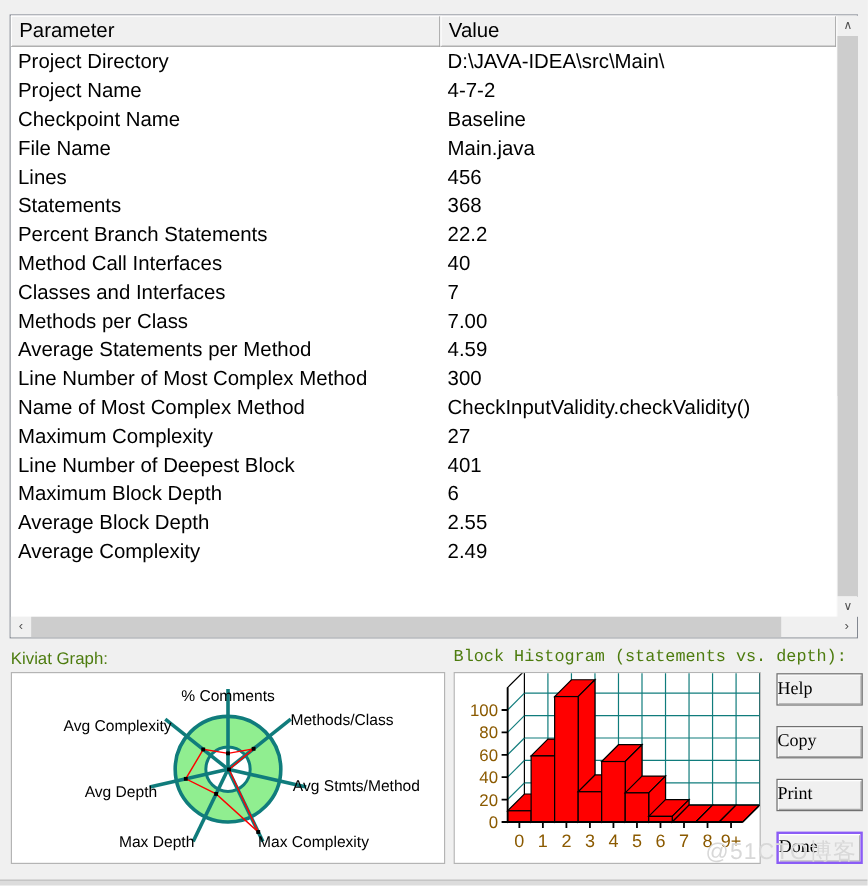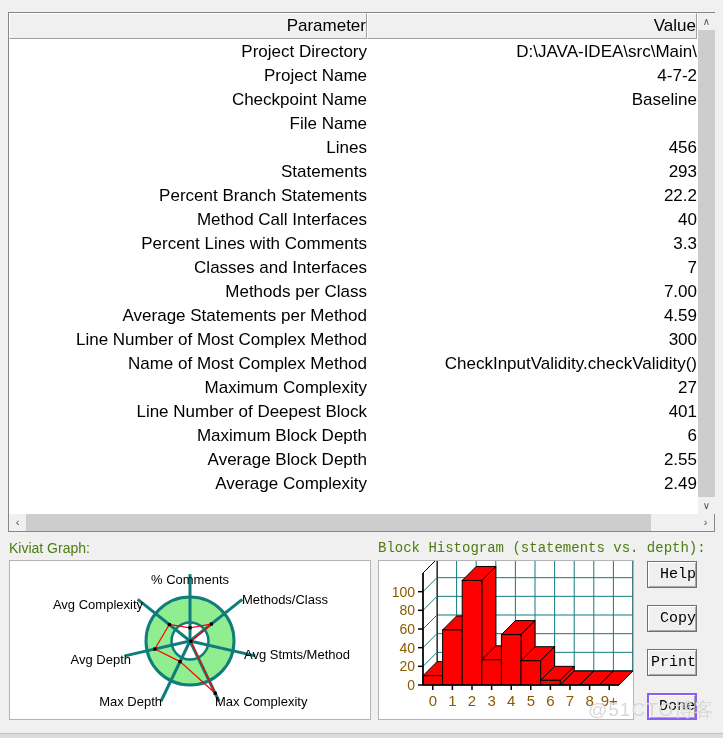--- a/index.html
+++ b/index.html
@@ -23,21 +23,20 @@
     background: #ffffff;
     border: 1px solid #828790;
     box-sizing: border-box;
   }
   .table-clip {
     position: absolute;
     left: 0; top: 0;
     width: 688px; height: 501px;
     overflow: hidden;
     background: #ffffff;
-    text-align: right;
   }
   .hdr-row {
     display: flex;
     height: 26px;
     background: #f0f0f0;
     box-sizing: border-box;
   }
   .hdr-cell {
     box-sizing: border-box;
     height: 26px;
@@ -153,28 +152,28 @@
     box-sizing: border-box;
   }
   #kiviat-label { left: 9px; top: 540px; }
   #kiviat-box  { left: 9px; top: 560px; width: 362px; height: 160px; }
   #hist-label  { left: 378px; top: 540px; font-family: Liberation Mono, monospace; }
   #hist-box    { left: 378px; top: 560px; width: 256px; height: 160px; }
 
   
   .btn {
     position: absolute;
-    width: 50px; height: 27px;
+    width: 72px; height: 27px;
     background: #f0f0f0;
     border: 1px solid #707070;
     box-shadow: inset 1px 1px 0 #ffffff, inset -1px -1px 0 #a8a8a8;
-    font-family: Liberation Mono, monospace;
+    font-family: Liberation Serif, serif;
     font-size: 15px;
     color: #000;
-    text-align: right;
+    text-align: left;
     line-height: 25px;
     box-sizing: border-box;
     cursor: default;
   }
   .btn.default {
     border: 2px solid #8b5cf6;
     line-height: 23px;
   }
   #btn-help { left: 647px; top: 561px; }
   #btn-copy { left: 647px; top: 605px; }
@@ -218,40 +217,37 @@
           <div class="row">
             <div class="cell c1">Project Name</div>
             <div class="cell c2">4-7-2</div>
           </div>
           <div class="row">
             <div class="cell c1">Checkpoint Name</div>
             <div class="cell c2">Baseline</div>
           </div>
           <div class="row">
             <div class="cell c1">File Name</div>
+            <div class="cell c2">Main.java</div>
           </div>
           <div class="row">
             <div class="cell c1">Lines</div>
             <div class="cell c2">456</div>
           </div>
           <div class="row">
             <div class="cell c1">Statements</div>
-            <div class="cell c2">293</div>
+            <div class="cell c2">368</div>
           </div>
           <div class="row">
             <div class="cell c1">Percent Branch Statements</div>
             <div class="cell c2">22.2</div>
           </div>
           <div class="row">
             <div class="cell c1">Method Call Interfaces</div>
             <div class="cell c2">40</div>
-          </div>
-          <div class="row">
-            <div class="cell c1">Percent Lines with Comments</div>
-            <div class="cell c2">3.3</div>
           </div>
           <div class="row">
             <div class="cell c1">Classes and Interfaces</div>
             <div class="cell c2">7</div>
           </div>
           <div class="row">
             <div class="cell c1">Methods per Class</div>
             <div class="cell c2">7.00</div>
           </div>
           <div class="row">

